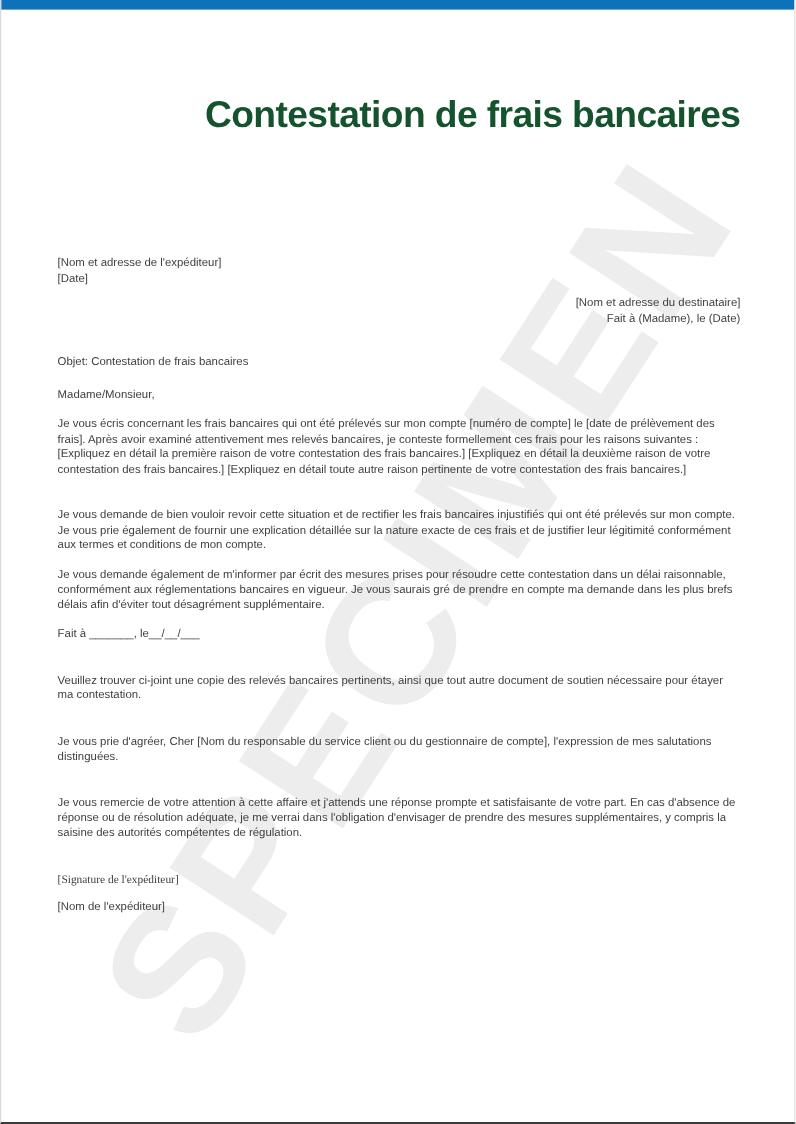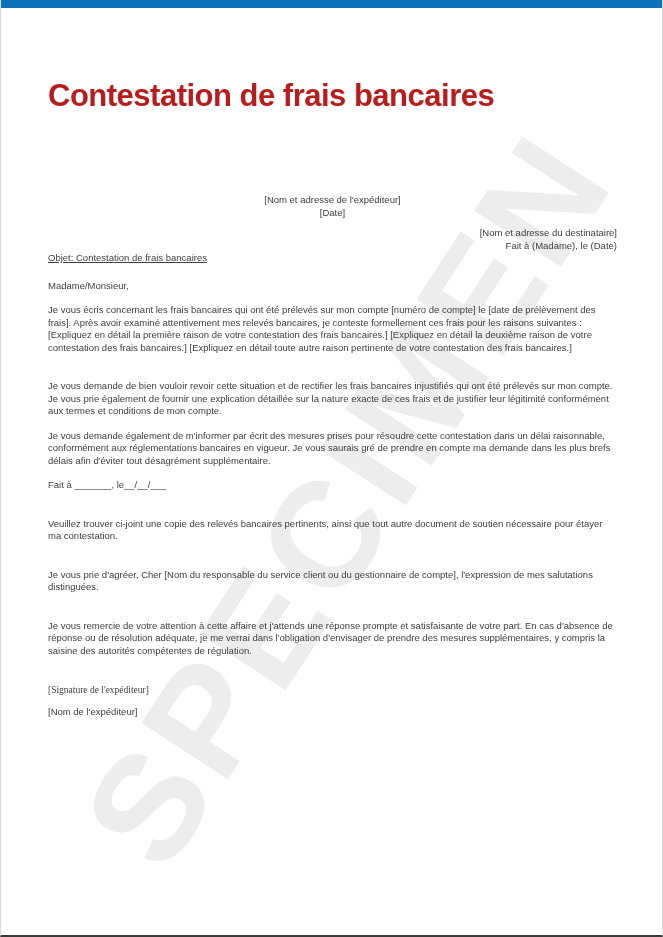--- a/index.html
+++ b/index.html
@@ -39,30 +39,30 @@
   .content {
     position: relative;
     z-index: 1;
     padding: 8px 45px 0 47px;
     color: #3c4043;
     font-size: 9.5px;
     line-height: 12.5px;
   }
   .doc-title {
     margin: 70px 0 0 0;
-    text-align: left;
+    text-align: right;
     font-size: 31px;
     line-height: 36px;
     font-weight: 700;
-    color: #b91c1c;
+    color: #14532d;
     letter-spacing: -0.5px;
   }
-  .sender-block { margin-top: 80px; text-align: center; }
+  .sender-block { margin-top: 100px; }
   .recipient-block { margin-top: 8px; text-align: right; }
-  .subject-line { text-decoration: underline; }
+  .subject-line { margin-top: 24px; }
   .salutation { margin-top: 15px; }
   p { margin: 0; }
   .para { margin-top: 12px; }
   .para-sm { margin-top: 26px; }
   .sig-block { margin-top: 27px; font-family: Liberation Serif, serif; }
   .name-block { margin-top: 9px; }
 </style>
 </head>
 <body>
 

